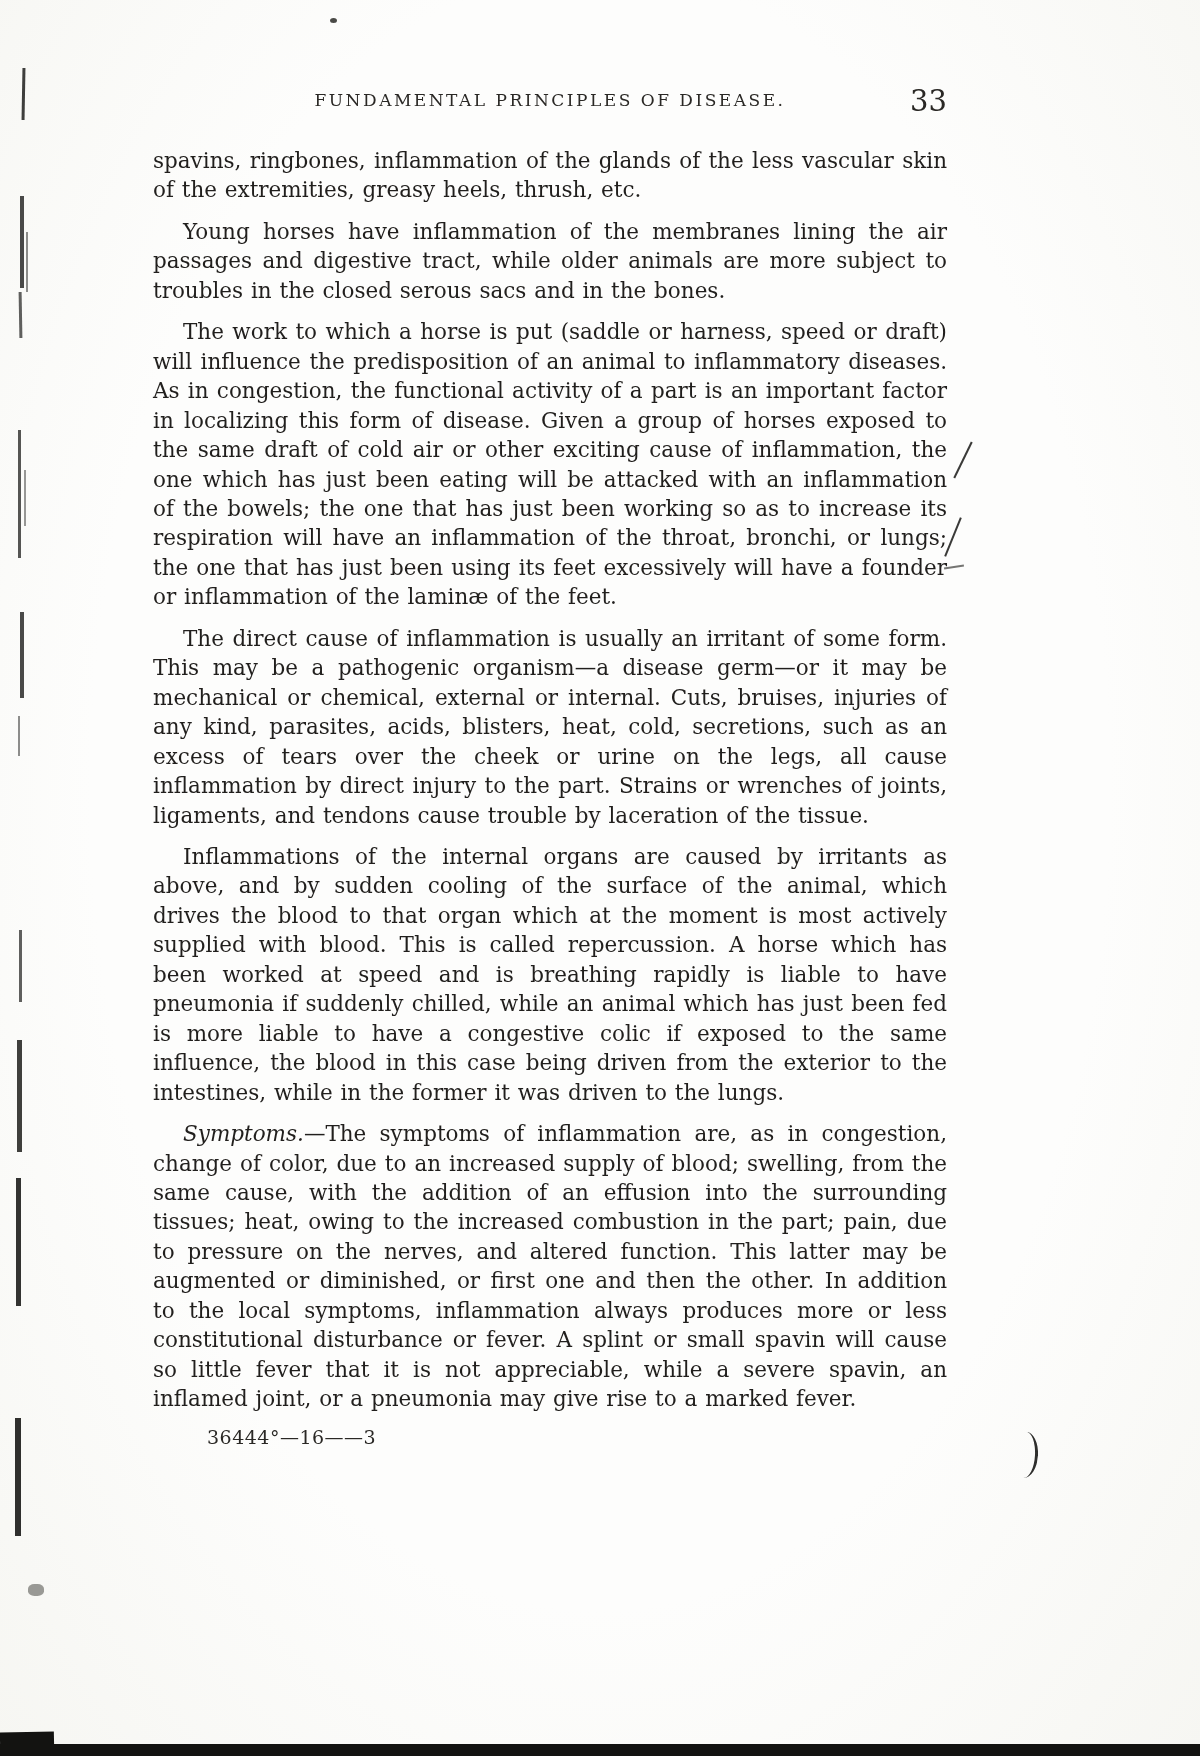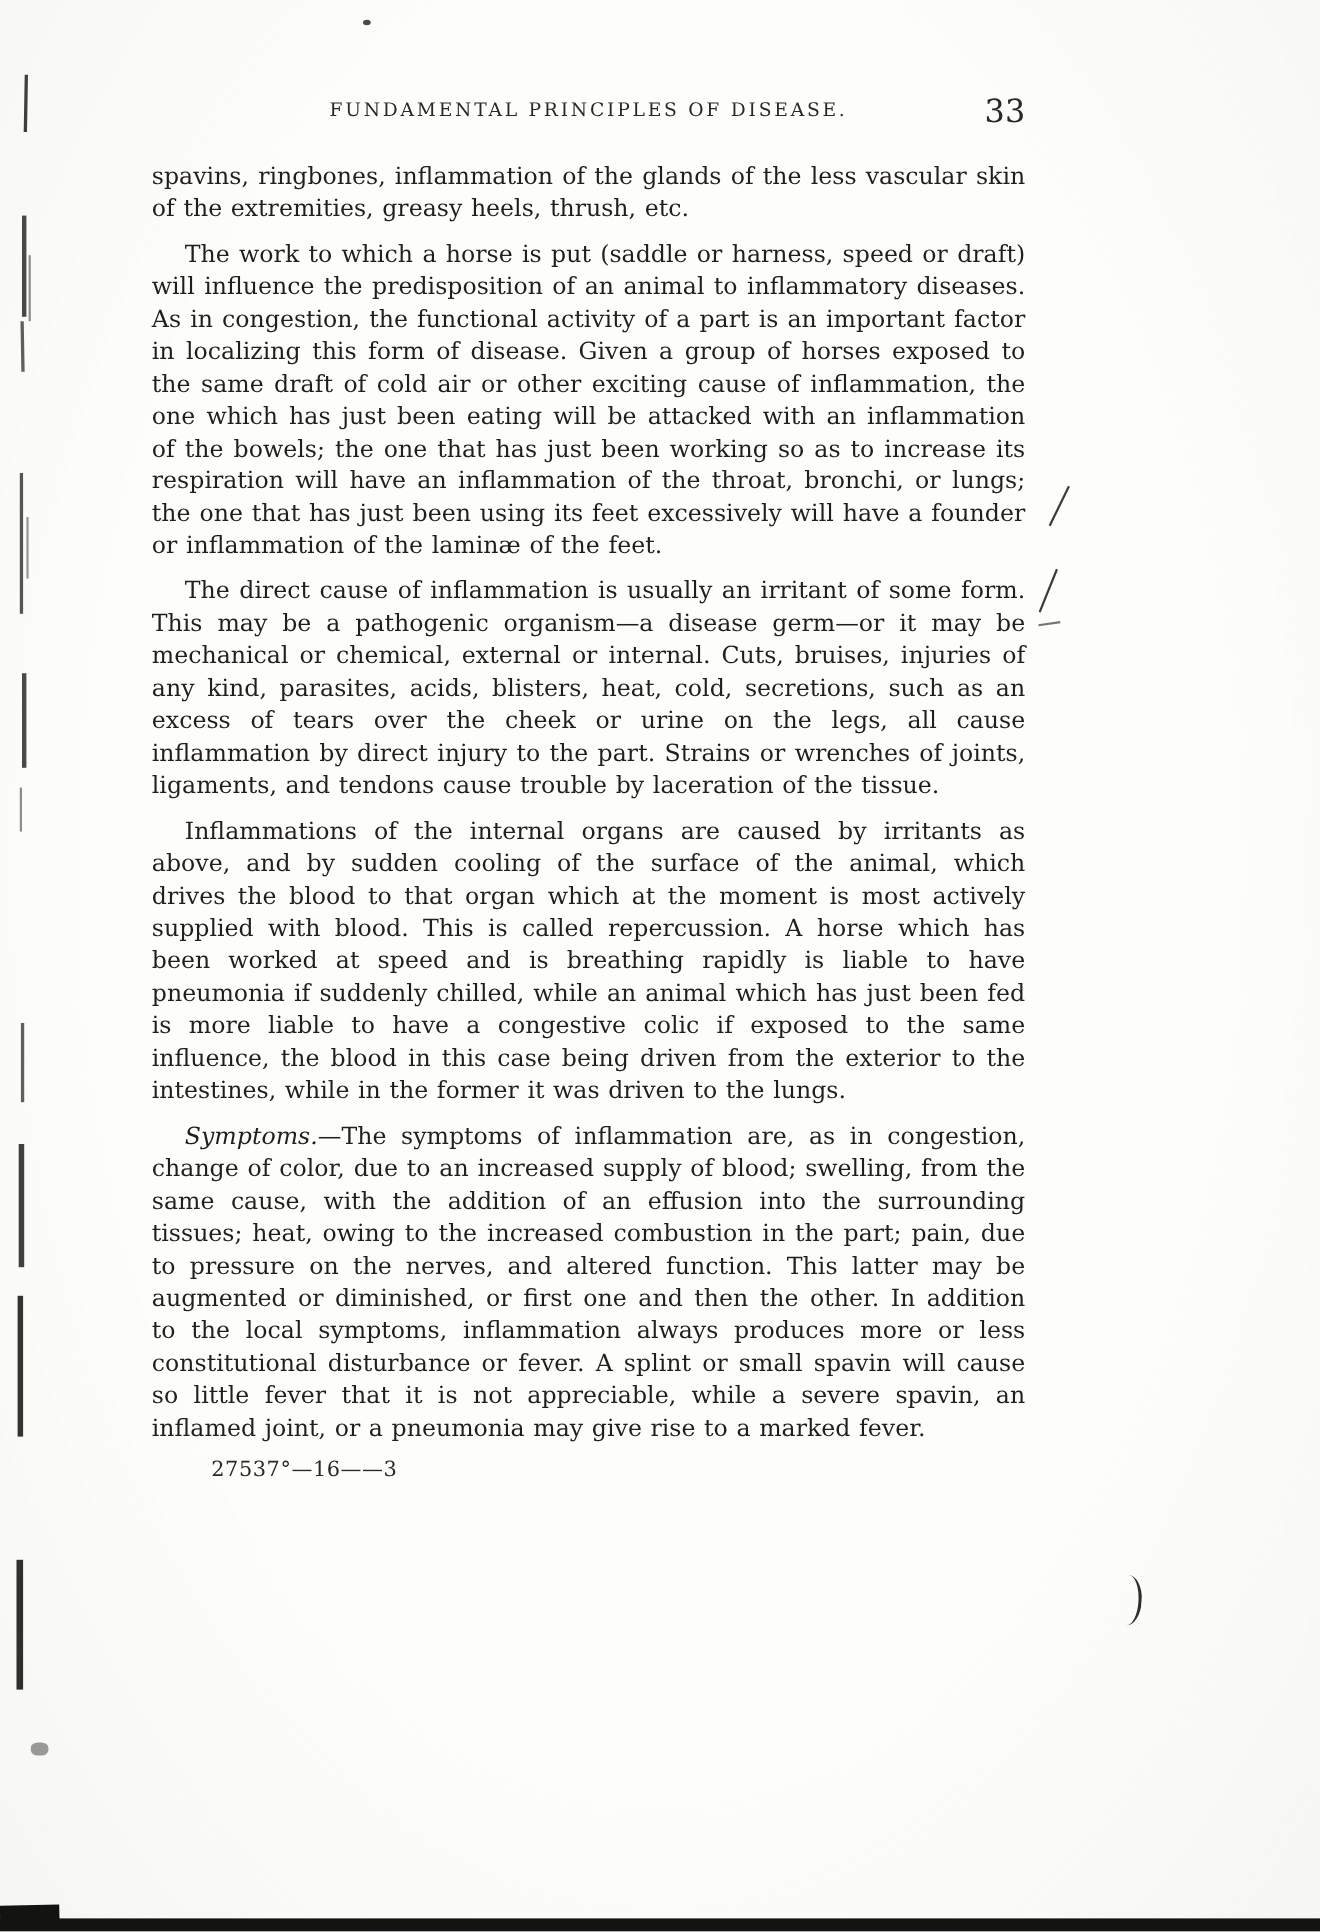--- a/index.html
+++ b/index.html
@@ -13,21 +13,21 @@
     height: 1756px;
     margin: 0 auto;
     background: #fcfcfa;
     background-image: radial-gradient(ellipse at 50% 45%, #fdfdfc 60%, #f6f6f2 100%);
     overflow: hidden;
     font-family: "DejaVu Serif", "Liberation Serif", serif;
     color: #211f1d;
   }
   .content {
     position: absolute;
-    left: 126px;
+    left: 141px;
     top: 84px;
     width: 818px;
   }
   .running-header {
     position: relative;
     height: 50px;
   }
   .running-title {
     display: block;
     text-align: center;
@@ -93,28 +93,29 @@
 
   <div class="content">
 
     <div class="running-header">
       <span class="running-title">FUNDAMENTAL PRINCIPLES OF DISEASE.</span>
       <span class="page-number">33</span>
     </div>
 
     <div class="body-text">
       <p class="no-indent">spavins, ringbones, inflammation of the glands of the less vascular skin of the extremities, greasy heels, thrush, etc.</p>
+      <p>Young horses have inflammation of the membranes lining the air passages and digestive tract, while older animals are more subject to troubles in the closed serous sacs and in the bones.</p>
       <p>The work to which a horse is put (saddle or harness, speed or draft) will influence the predisposition of an animal to inflammatory diseases. As in congestion, the functional activity of a part is an important factor in localizing this form of disease. Given a group of horses exposed to the same draft of cold air or other exciting cause of inflammation, the one which has just been eating will be attacked with an inflammation of the bowels; the one that has just been working so as to increase its respiration will have an inflammation of the throat, bronchi, or lungs; the one that has just been using its feet excessively will have a founder or inflammation of the laminæ of the feet.</p>
       <p>The direct cause of inflammation is usually an irritant of some form. This may be a pathogenic organism—a disease germ—or it may be mechanical or chemical, external or internal. Cuts, bruises, injuries of any kind, parasites, acids, blisters, heat, cold, secretions, such as an excess of tears over the cheek or urine on the legs, all cause inflammation by direct injury to the part. Strains or wrenches of joints, ligaments, and tendons cause trouble by laceration of the tissue.</p>
       <p>Inflammations of the internal organs are caused by irritants as above, and by sudden cooling of the surface of the animal, which drives the blood to that organ which at the moment is most actively supplied with blood. This is called repercussion. A horse which has been worked at speed and is breathing rapidly is liable to have pneumonia if suddenly chilled, while an animal which has just been fed is more liable to have a congestive colic if exposed to the same influence, the blood in this case being driven from the exterior to the intestines, while in the former it was driven to the lungs.</p>
       <p><em class="lead">Symptoms.</em><span>—The symptoms of inflammation are, as in congestion, change of color, due to an increased supply of blood; swelling, from the same cause, with the addition of an effusion into the surrounding tissues; heat, owing to the increased combustion in the part; pain, due to pressure on the nerves, and altered function. This latter may be augmented or diminished, or first one and then the other. In addition to the local symptoms, inflammation always produces more or less constitutional disturbance or fever. A splint or small spavin will cause so little fever that it is not appreciable, while a severe spavin, an inflamed joint, or a pneumonia may give rise to a marked fever.</span></p>
     </div>
 
     <div class="page-footer">
-      <span>27537°—16——3</span>
+      <span>36444°—16——3</span>
     </div>
 
   </div>
 
   <div class="artifact bind" style="left:22px; top:68px;  width:3px; height:52px;  opacity:.85; transform:rotate(1deg);"></div>
   <div class="artifact bind" style="left:20px; top:196px; width:4px; height:92px;  opacity:.8;"></div>
   <div class="artifact bind" style="left:26px; top:232px; width:2px; height:60px;  opacity:.5;"></div>
   <div class="artifact bind" style="left:19px; top:292px; width:3px; height:46px;  opacity:.7; transform:rotate(-1deg);"></div>
   <div class="artifact bind" style="left:18px; top:430px; width:3px; height:128px; opacity:.75;"></div>
   <div class="artifact bind" style="left:24px; top:470px; width:2px; height:56px;  opacity:.45;"></div>

